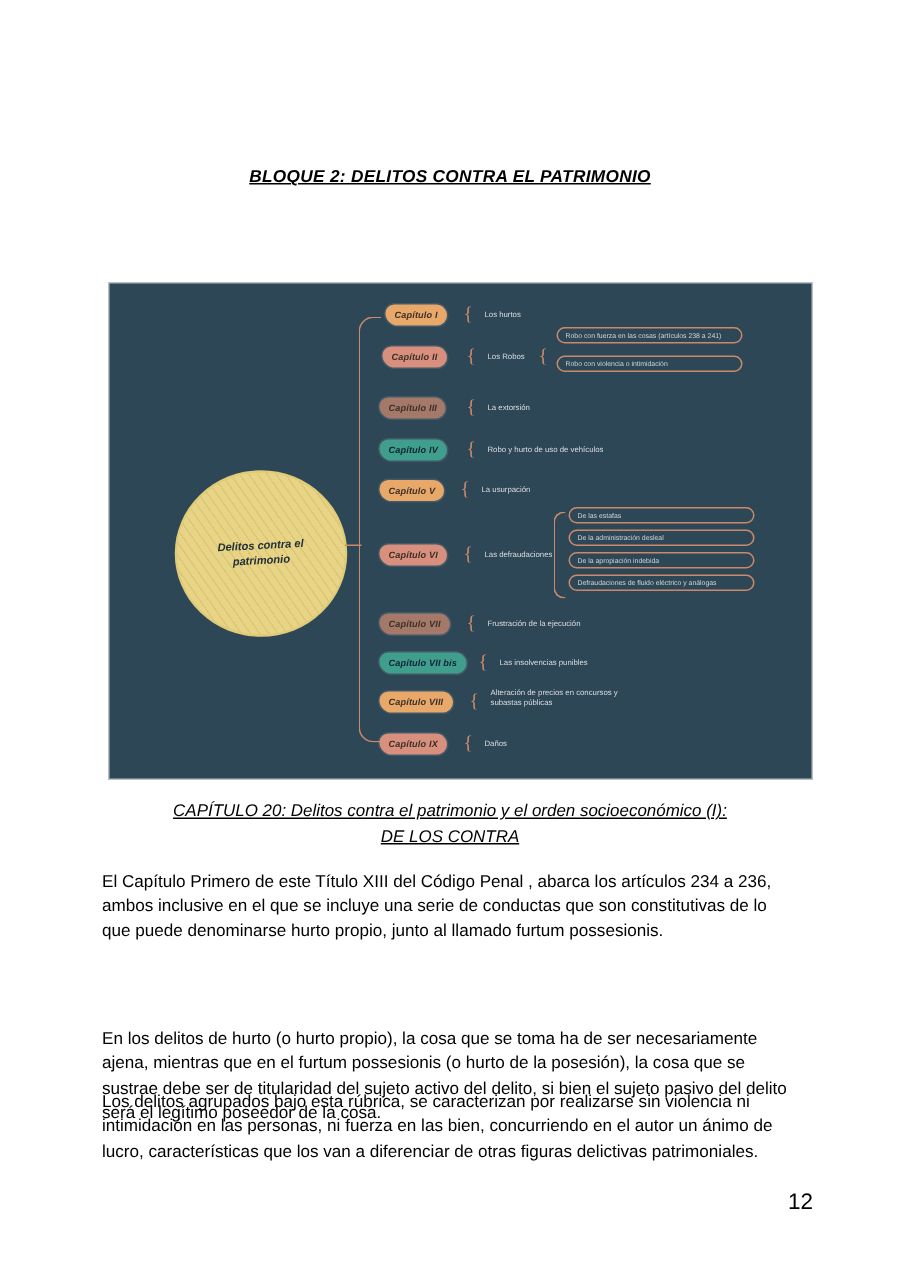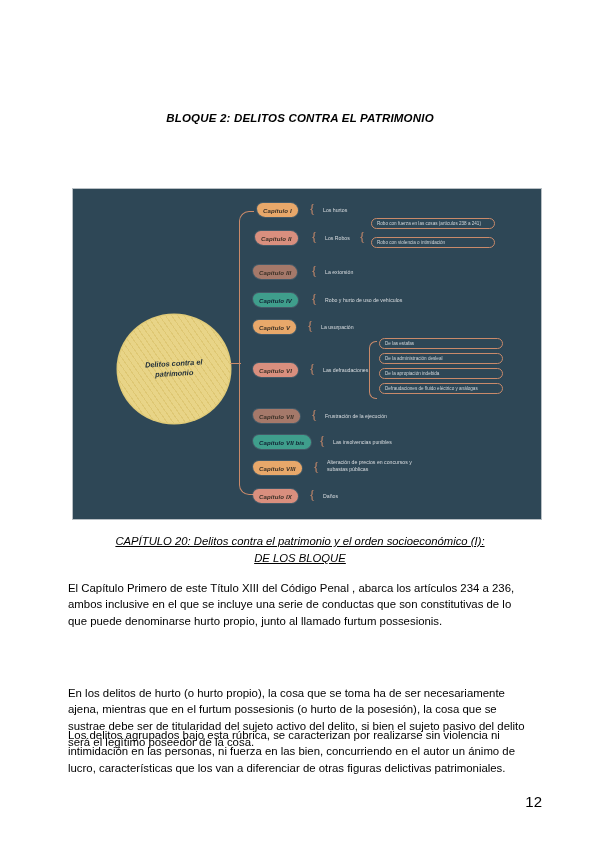--- a/index.html
+++ b/index.html
@@ -6,21 +6,21 @@
   body{
     width:600px;height:848px;background:#ffffff;
     font-family:"Liberation Sans",sans-serif;
     color:#000;overflow:hidden;position:relative;
   }
   .page{position:absolute;inset:0;}
 
   .block-heading{
     position:absolute;left:72px;top:112px;width:456px;
     text-align:center;font-size:11.5px;font-weight:bold;
-    font-style:italic;letter-spacing:.2px;
+    font-style:italic;text-decoration:underline;letter-spacing:.2px;
   }
 
   .para{
     position:absolute;left:68px;width:462px;
     font-size:11.4px;line-height:16.4px;text-align:left;
   }
   #p-intro{top:143px;}
   #p1{top:580px;}
   #p2{top:645px;margin-top:40px;}
   #p3{top:727px;}
@@ -191,21 +191,21 @@
 
       <div class="node" style="left:180px;top:300px;background:#d98f7e;">Capítulo IX</div>
       <div class="brace" style="left:236px;top:299px;">{</div>
       <div class="leaf" style="left:250px;top:304px;">Daños</div>
 
     </div>
   </div>
 
   <div class="chapter-heading">
     <span>CAPÍTULO 20: Delitos contra el patrimonio y el orden socioeconómico (I):</span><br>
-    <span>DE LOS BLOQUE</span>
+    <span>DE LOS CONTRA</span>
   </div>
 
   <div class="para" id="p1">El Capítulo Primero de este Título XIII del Código Penal , abarca los artículos 234 a 236, ambos inclusive en el que se incluye una serie de conductas que son constitutivas de lo que puede denominarse hurto propio, junto al llamado furtum possesionis.</div>
 
   <div class="para" id="p2">En los delitos de hurto (o hurto propio), la cosa que se toma ha de ser necesariamente ajena, mientras que en el furtum possesionis (o hurto de la posesión), la cosa que se sustrae debe ser de titularidad del sujeto activo del delito, si bien el sujeto pasivo del delito será el legítimo poseedor de la cosa.</div>
 
   <div class="para" id="p3">Los delitos agrupados bajo esta rúbrica, se caracterizan por realizarse sin violencia ni intimidación en las personas, ni fuerza en las bien, concurriendo en el autor un ánimo de lucro, características que los van a diferenciar de otras figuras delictivas patrimoniales.</div>
 
   <div class="page-number">12</div>
 

